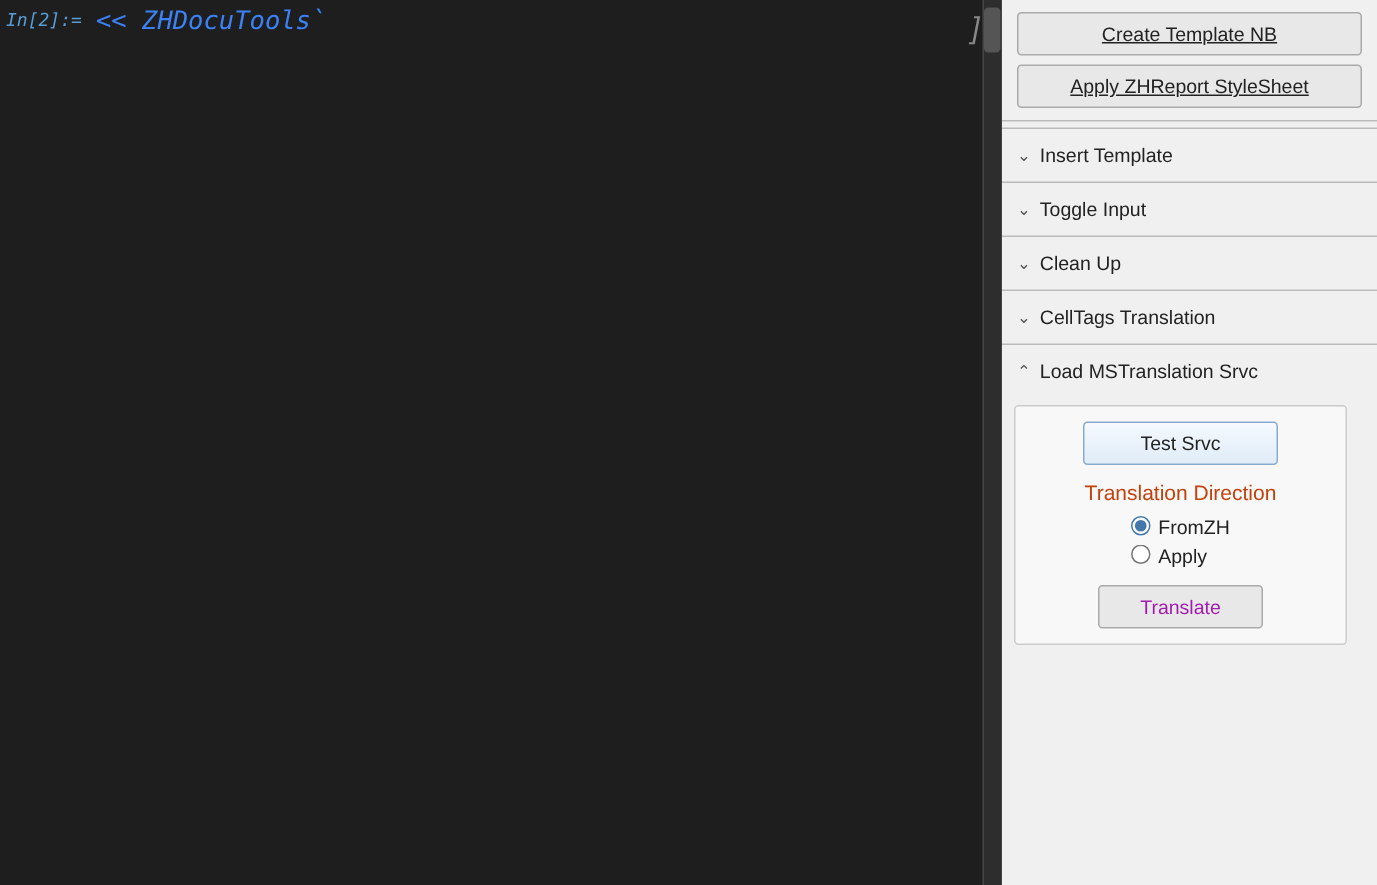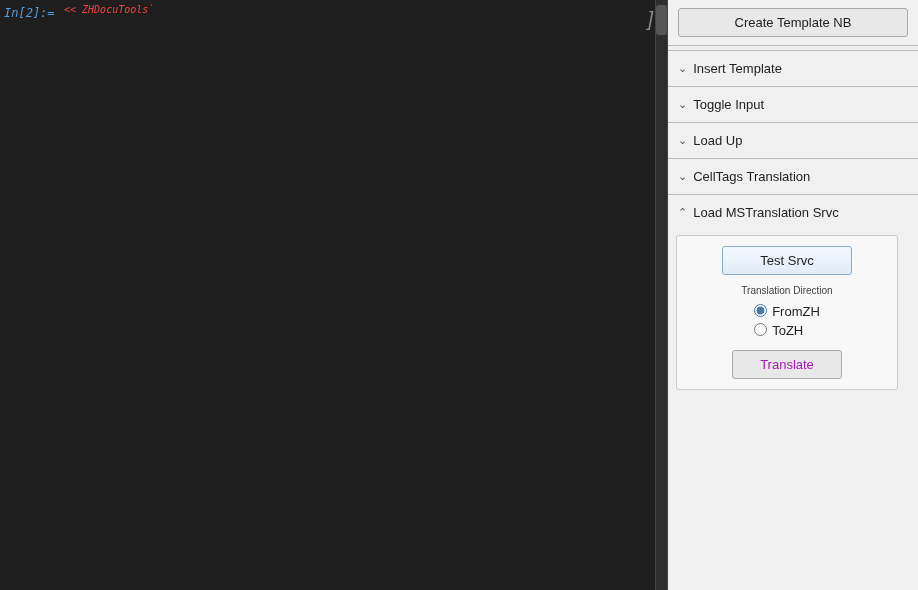--- a/index.html
+++ b/index.html
@@ -52,22 +52,22 @@
       color: #569cd6;
       font-size: 12px;
       font-family: 'Consolas', monospace;
       min-width: 60px;
       padding-top: 2px;
       white-space: nowrap;
     }
 
     .cell-content {
       font-family: 'Consolas', monospace;
-      font-size: 10px;
-      color: #ef4444;
+      font-size: 17px;
+      color: #3b82f6;
       flex: 1;
     }
 
     .cell-bracket {
       color: #888;
       position: absolute;
       right: 14px;
       top: 8px;
       font-size: 20px;
     }
@@ -92,20 +92,21 @@
     .sidebar-btn {
       background: #e8e8e8;
       border: 1px solid #aaa;
       border-radius: 3px;
       padding: 6px 10px;
       cursor: pointer;
       font-size: 13px;
       text-align: center;
       color: #222;
       width: 100%;
+      text-decoration: underline;
     }
 
     .divider-line {
       height: 1px;
       background: #bbb;
       margin: 4px 0;
     }
 
     .accordion-section {
       border-top: 1px solid #bbb;
@@ -147,22 +148,22 @@
       padding: 6px 24px;
       cursor: pointer;
       font-size: 13px;
       color: #222;
       width: 130px;
       text-align: center;
       background: linear-gradient(to bottom, #f5f9ff, #e0ecf8);
     }
 
     .translation-direction-label {
-      font-size: 10px;
-      color: #404040;
+      font-size: 14px;
+      color: #c2410c;
       margin-top: 2px;
     }
 
     .radio-group {
       display: flex;
       flex-direction: column;
       gap: 4px;
       align-items: flex-start;
     }
 
@@ -211,20 +212,21 @@
     <span class="cell-bracket">]</span>
   </div>
   <div class="scroll-bar-right">
     <div class="scroll-thumb"></div>
   </div>
 </div>
 
 <div class="sidebar">
   <div class="sidebar-top-buttons">
     <button class="sidebar-btn">Create Template NB</button>
+    <button class="sidebar-btn">Apply ZHReport StyleSheet</button>
   </div>
 
   <div class="divider-line"></div>
 
   <div class="accordion-section">
     <div class="accordion-header">
       <span class="accordion-arrow">⌄</span>
       <span>Insert Template</span>
     </div>
   </div>
@@ -232,21 +234,21 @@
   <div class="accordion-section">
     <div class="accordion-header">
       <span class="accordion-arrow">⌄</span>
       <span>Toggle Input</span>
     </div>
   </div>
 
   <div class="accordion-section">
     <div class="accordion-header">
       <span class="accordion-arrow">⌄</span>
-      <span>Load Up</span>
+      <span>Clean Up</span>
     </div>
   </div>
 
   <div class="accordion-section">
     <div class="accordion-header">
       <span class="accordion-arrow">⌄</span>
       <span>CellTags Translation</span>
     </div>
   </div>
 
@@ -259,20 +261,20 @@
       <div class="ms-translation-body">
         <button class="test-srvc-btn">Test Srvc</button>
         <span class="translation-direction-label">Translation Direction</span>
         <div class="radio-group">
           <label class="radio-item">
             <input type="radio" name="direction" checked="" style="">
             <span>FromZH</span>
           </label>
           <label class="radio-item">
             <input type="radio" name="direction" style="">
-            <span>ToZH</span>
+            <span>Apply</span>
           </label>
         </div>
         <button class="translate-btn">Translate</button>
       </div>
     </div>
   </div>
 </div>
 
 </body></html>

